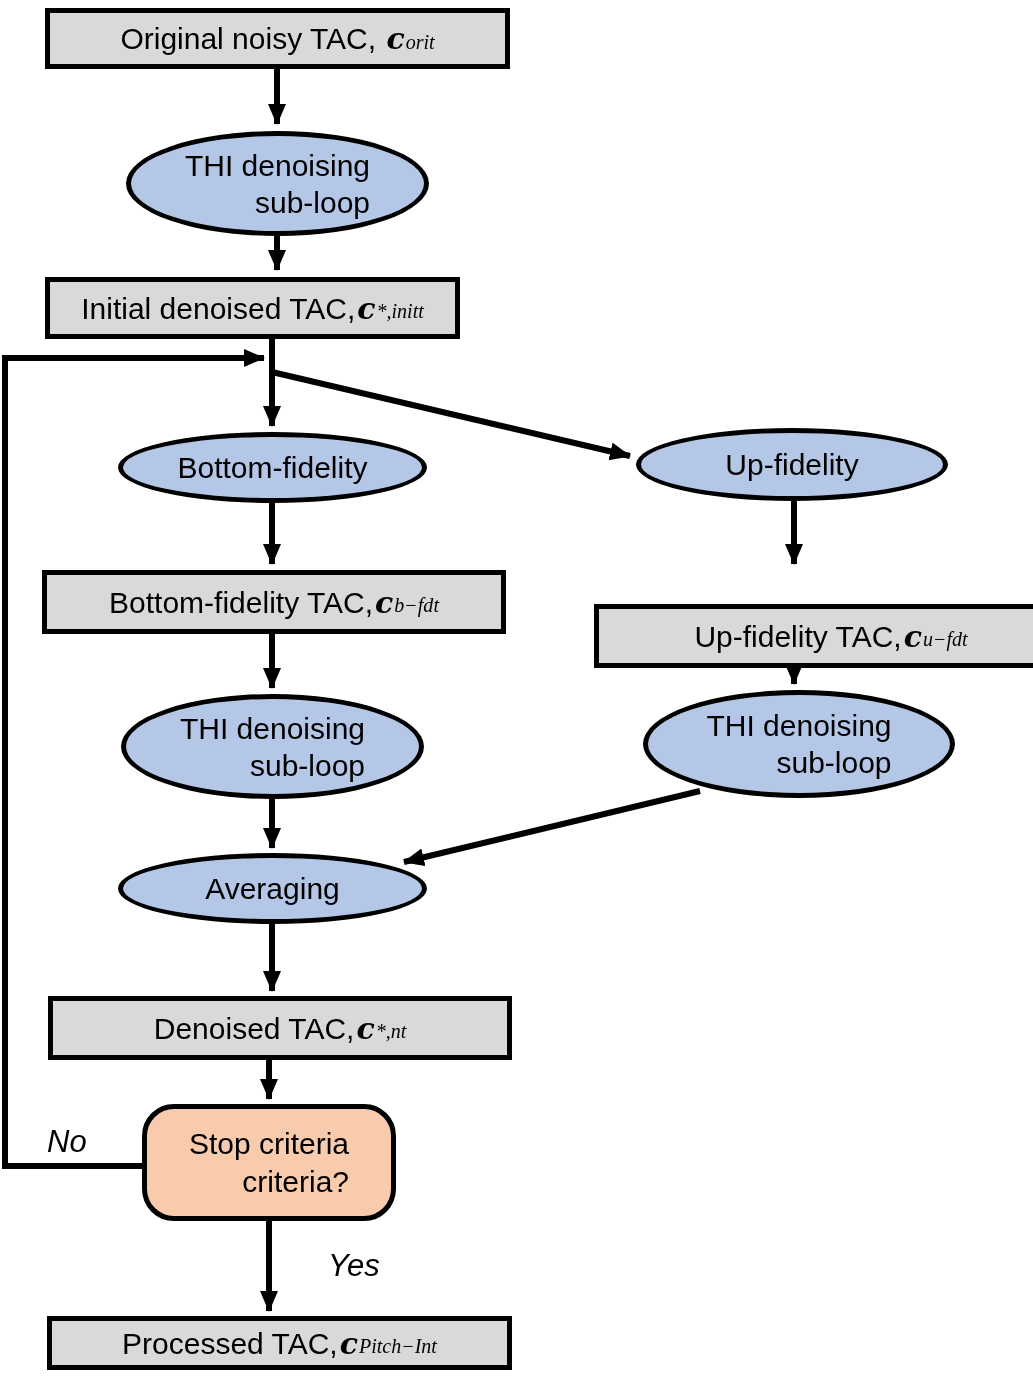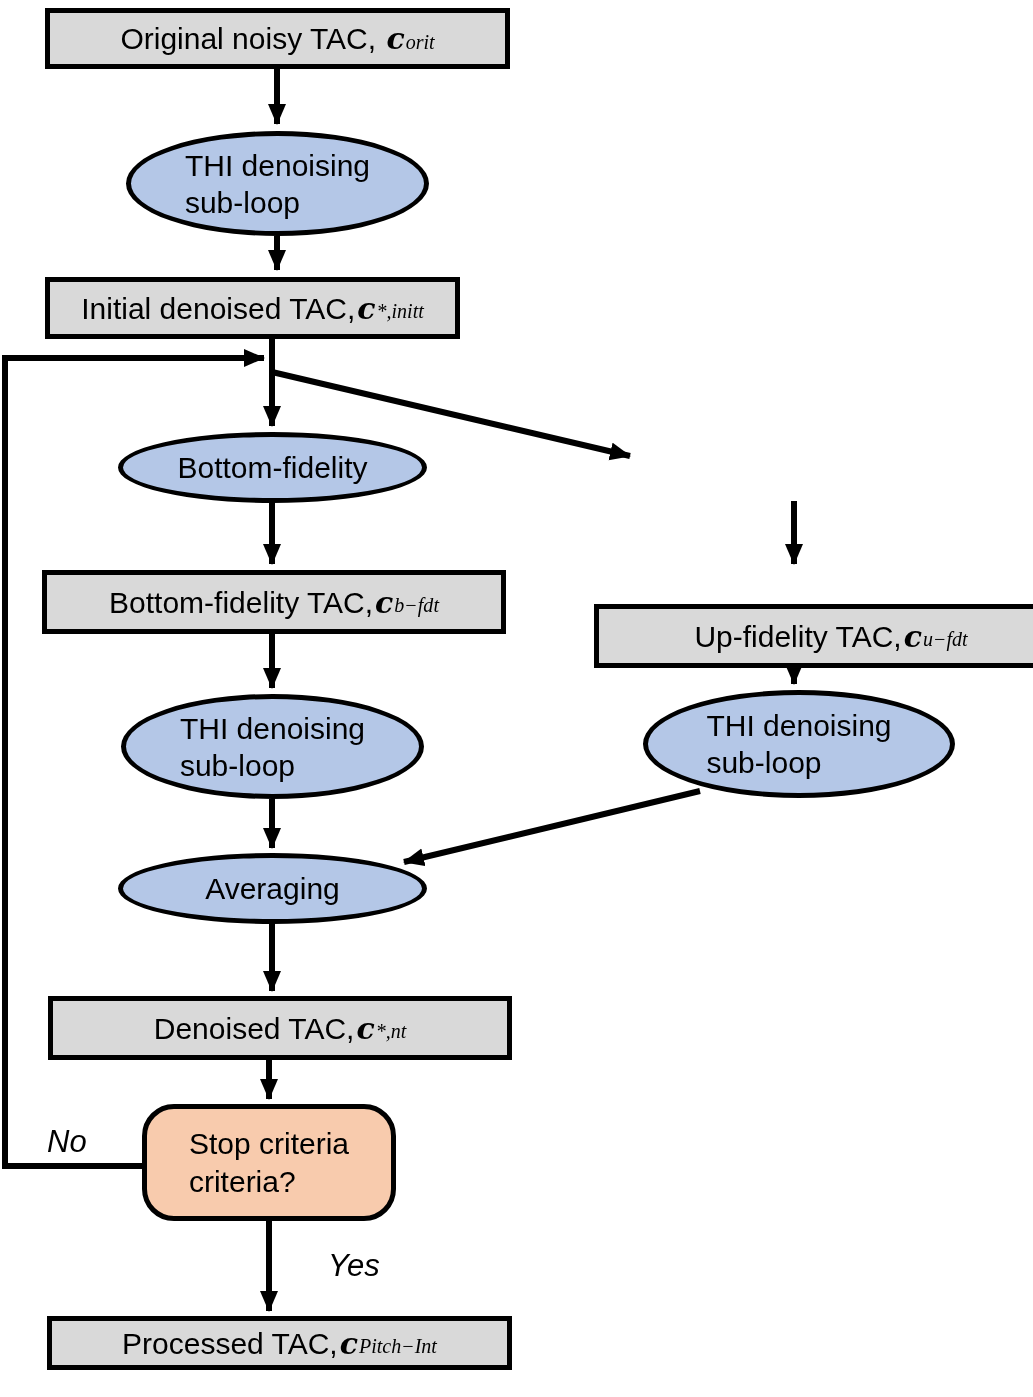--- a/index.html
+++ b/index.html
@@ -3,21 +3,21 @@
 <meta charset="utf-8">
 <style>
   html,body{margin:0;padding:0;background:#ffffff;}
   .canvas{
     position:relative;width:1033px;height:1397px;background:#ffffff;
     font-family:"Liberation Sans",sans-serif;color:#000;overflow:hidden;
   }
   svg.edges{position:absolute;left:0;top:0;z-index:0;}
   .node{
     position:absolute;z-index:1;box-sizing:border-box;
-    display:flex;align-items:center;justify-content:center;text-align:left;
+    display:flex;align-items:center;justify-content:center;text-align:right;
   }
   .box{background:#d9d9d9;border:5px solid #000;font-size:30px;}
   .ellipse{background:#b4c7e7;border:5px solid #000;border-radius:50%;font-size:30px;}
   .decision{background:#f8cbad;border:5px solid #000;border-radius:32px;font-size:30px;}
   .content{display:inline-block;line-height:37px;white-space:nowrap;}
   .line{display:block;}
   .sym{
     font-family:"DejaVu Serif",serif;font-style:italic;font-weight:bold;
     margin-left:2px;
   }
@@ -76,20 +76,23 @@
     <span class="content"><span>Initial denoised TAC,</span><span class="sym">c</span><span class="stack">
           <span>*,init</span>
           <span>t</span>
         </span></span>
   </div>
 
   <div class="node ellipse" style="left:118px;top:432px;width:309px;height:71px;">
     <span class="content"><span>Bottom-fidelity</span></span>
   </div>
 
+  <div class="node ellipse" style="left:636px;top:428px;width:312px;height:73px;">
+    <span class="content"><span>Up-fidelity</span></span>
+  </div>
 
   <div class="node box" style="left:42px;top:570px;width:464px;height:64px;">
     <span class="content"><span>Bottom-fidelity TAC,</span><span class="sym">c</span><span class="stack">
           <span>b−fd</span>
           <span>t</span>
         </span></span>
   </div>
 
   <div class="node box" style="left:566px;top:604px;width:474px;height:64px;margin-left:28px;">
     <span class="content"><span>Up-fidelity TAC,</span><span class="sym">c</span><span class="stack">

